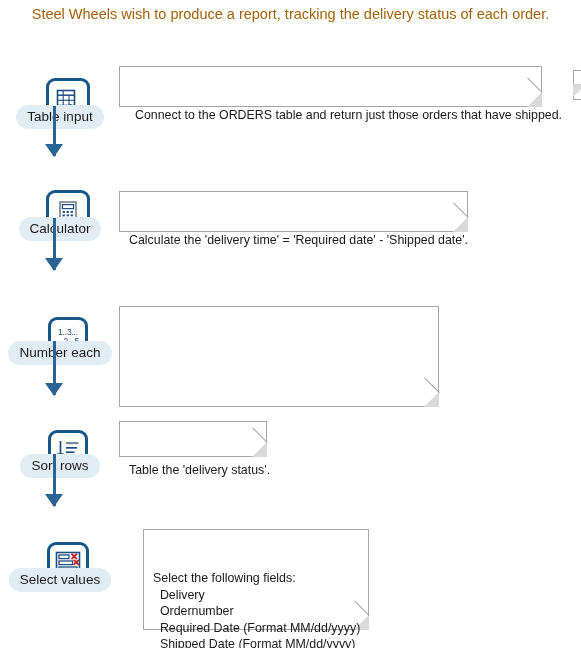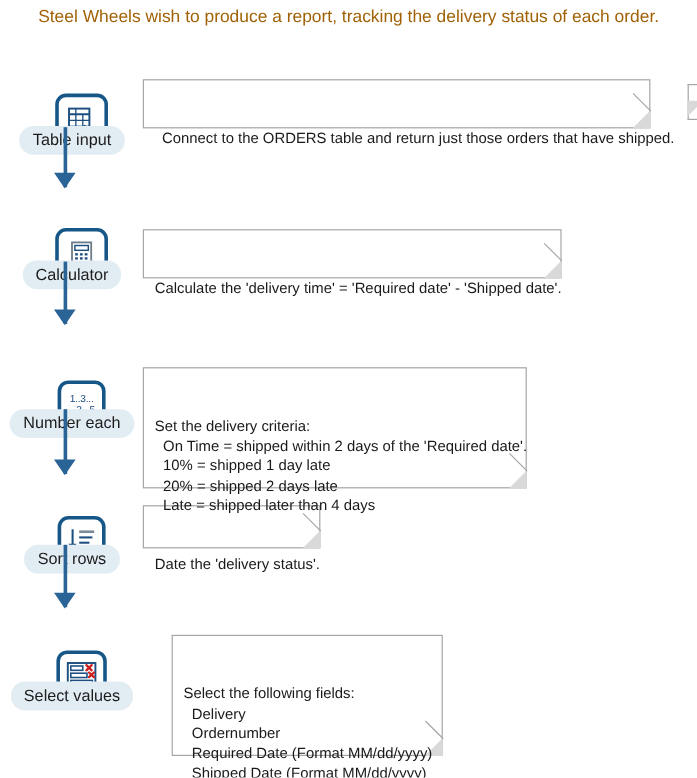--- a/index.html
+++ b/index.html
@@ -232,25 +232,20 @@
       </div>
     </div>
     <div class="step-label" style="top:40px;">
       <span>Number each</span>
     </div>
   </div>
   <div class="connector" style="top:341px; height:54px;"></div>
   <div class="connector-head" style="top:383px;"></div>
 
   <div class="note" style="left:119px; top:306px; width:320px; height:101px;">
-    <div class="note-text">Set the delivery criteria:
-  On Time = shipped within 2 days of the 'Required date'.
-  10% = shipped 1 day late
-  20% = shipped 2 days late
-  Late = shipped later than 4 days</div>
     <div class="fold-tri"></div>
     <div class="fold-line"></div>
   </div>
 
   <div class="step" id="step-sort-rows" style="top:414px;">
     <div class="step-icon-wrap" style="width:40px; height:40px; left:35px;">
       <svg class="ic" width="26" height="24" viewBox="0 0 26 24">
         <line x1="5.5" y1="3" x2="5.5" y2="18" stroke="#1c4e80" stroke-width="1.7"></line>
         <path d="M2.2 15.2 L5.5 21 L8.8 15.2 Z" fill="#1c4e80"></path>
         <rect x="11" y="4" width="12.5" height="2.2" fill="#7a8b99"></rect>
@@ -260,21 +255,21 @@
       </svg>
     </div>
     <div class="step-label" style="top:40px;">
       <span>Sort rows</span>
     </div>
   </div>
   <div class="connector" style="top:454px; height:52px;"></div>
   <div class="connector-head" style="top:494px;"></div>
 
   <div class="note" style="left:119px; top:421px; width:148px; height:36px;">
-    <div class="note-text">Date the 'delivery status'.</div>
+    <div class="note-text">Table the 'delivery status'.</div>
     <div class="fold-tri"></div>
     <div class="fold-line"></div>
   </div>
 
   <div class="step" id="step-select-values" style="top:526px;">
     <div class="step-icon-wrap" style="width:42px; height:42px; left:34px;">
       <svg class="ic" width="28" height="26" viewBox="0 0 28 26">
         <rect x="2.5" y="2.5" width="23" height="21" fill="#ffffff" stroke="#1c4e80" stroke-width="1.6"></rect>
         <rect x="5" y="5" width="10" height="3.6" fill="#ffffff" stroke="#1c4e80" stroke-width="1.3"></rect>
         <rect x="5" y="11" width="13.5" height="3.6" fill="#ffffff" stroke="#1c4e80" stroke-width="1.3"></rect>

